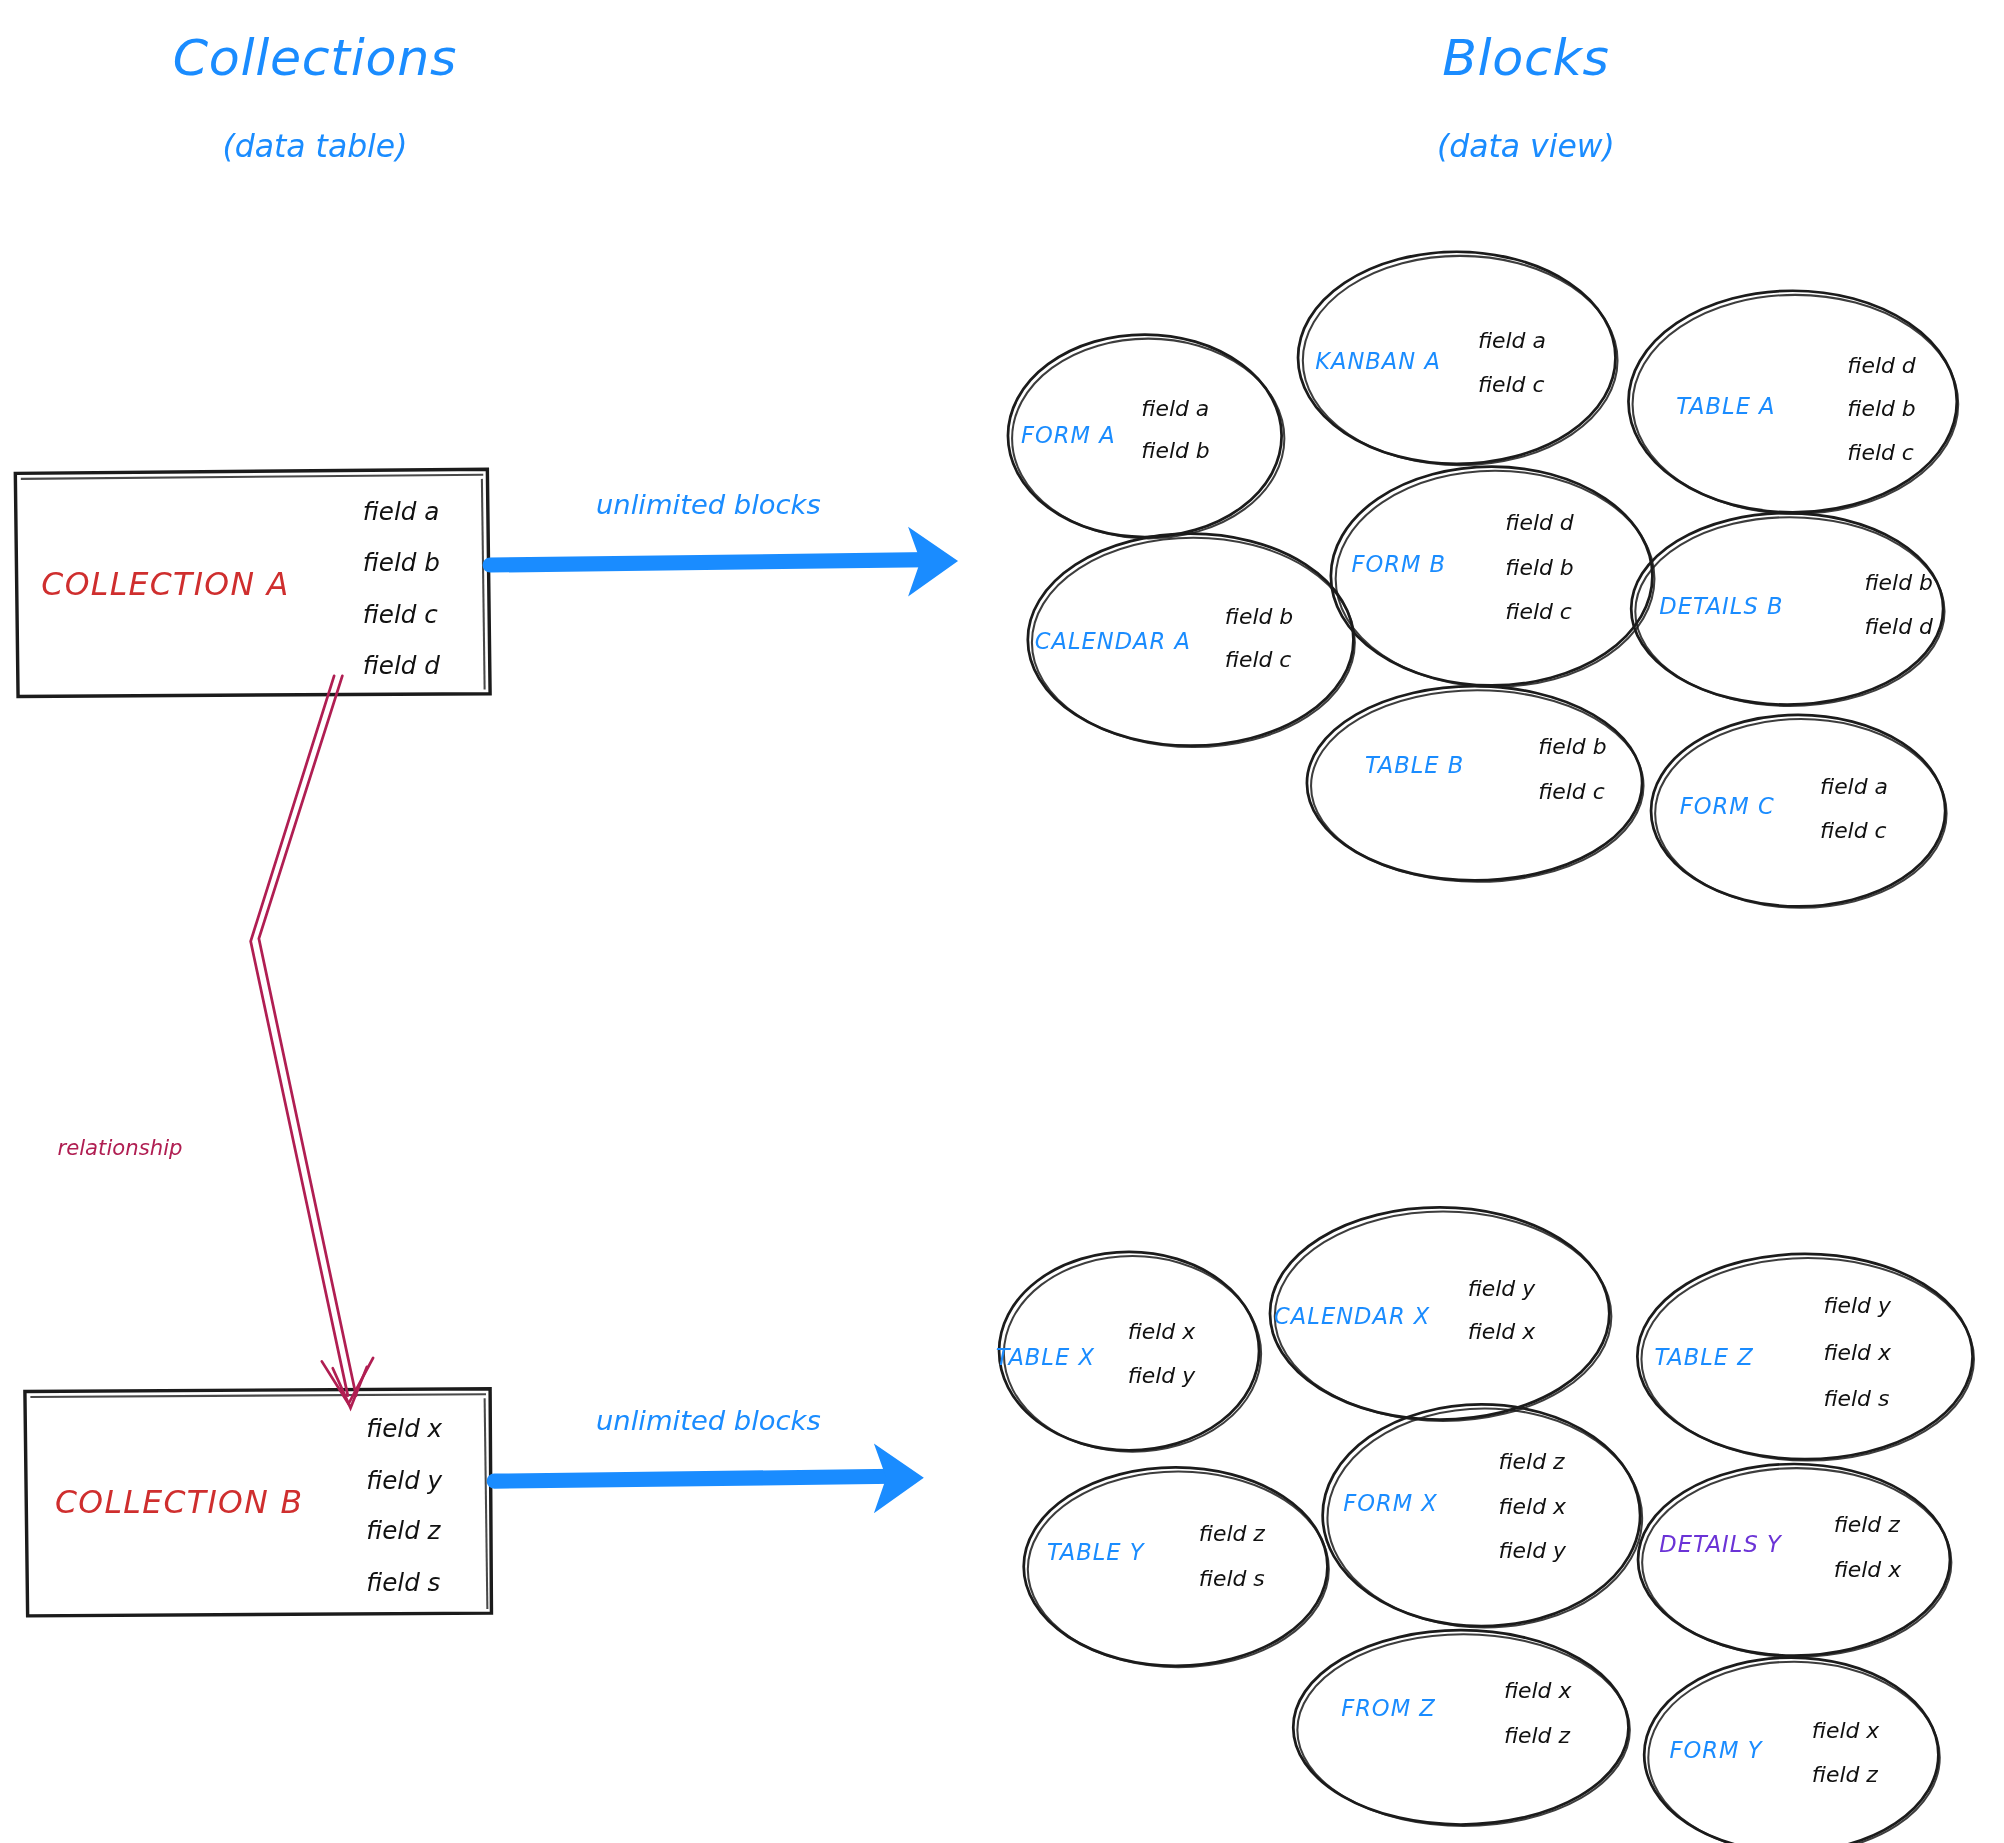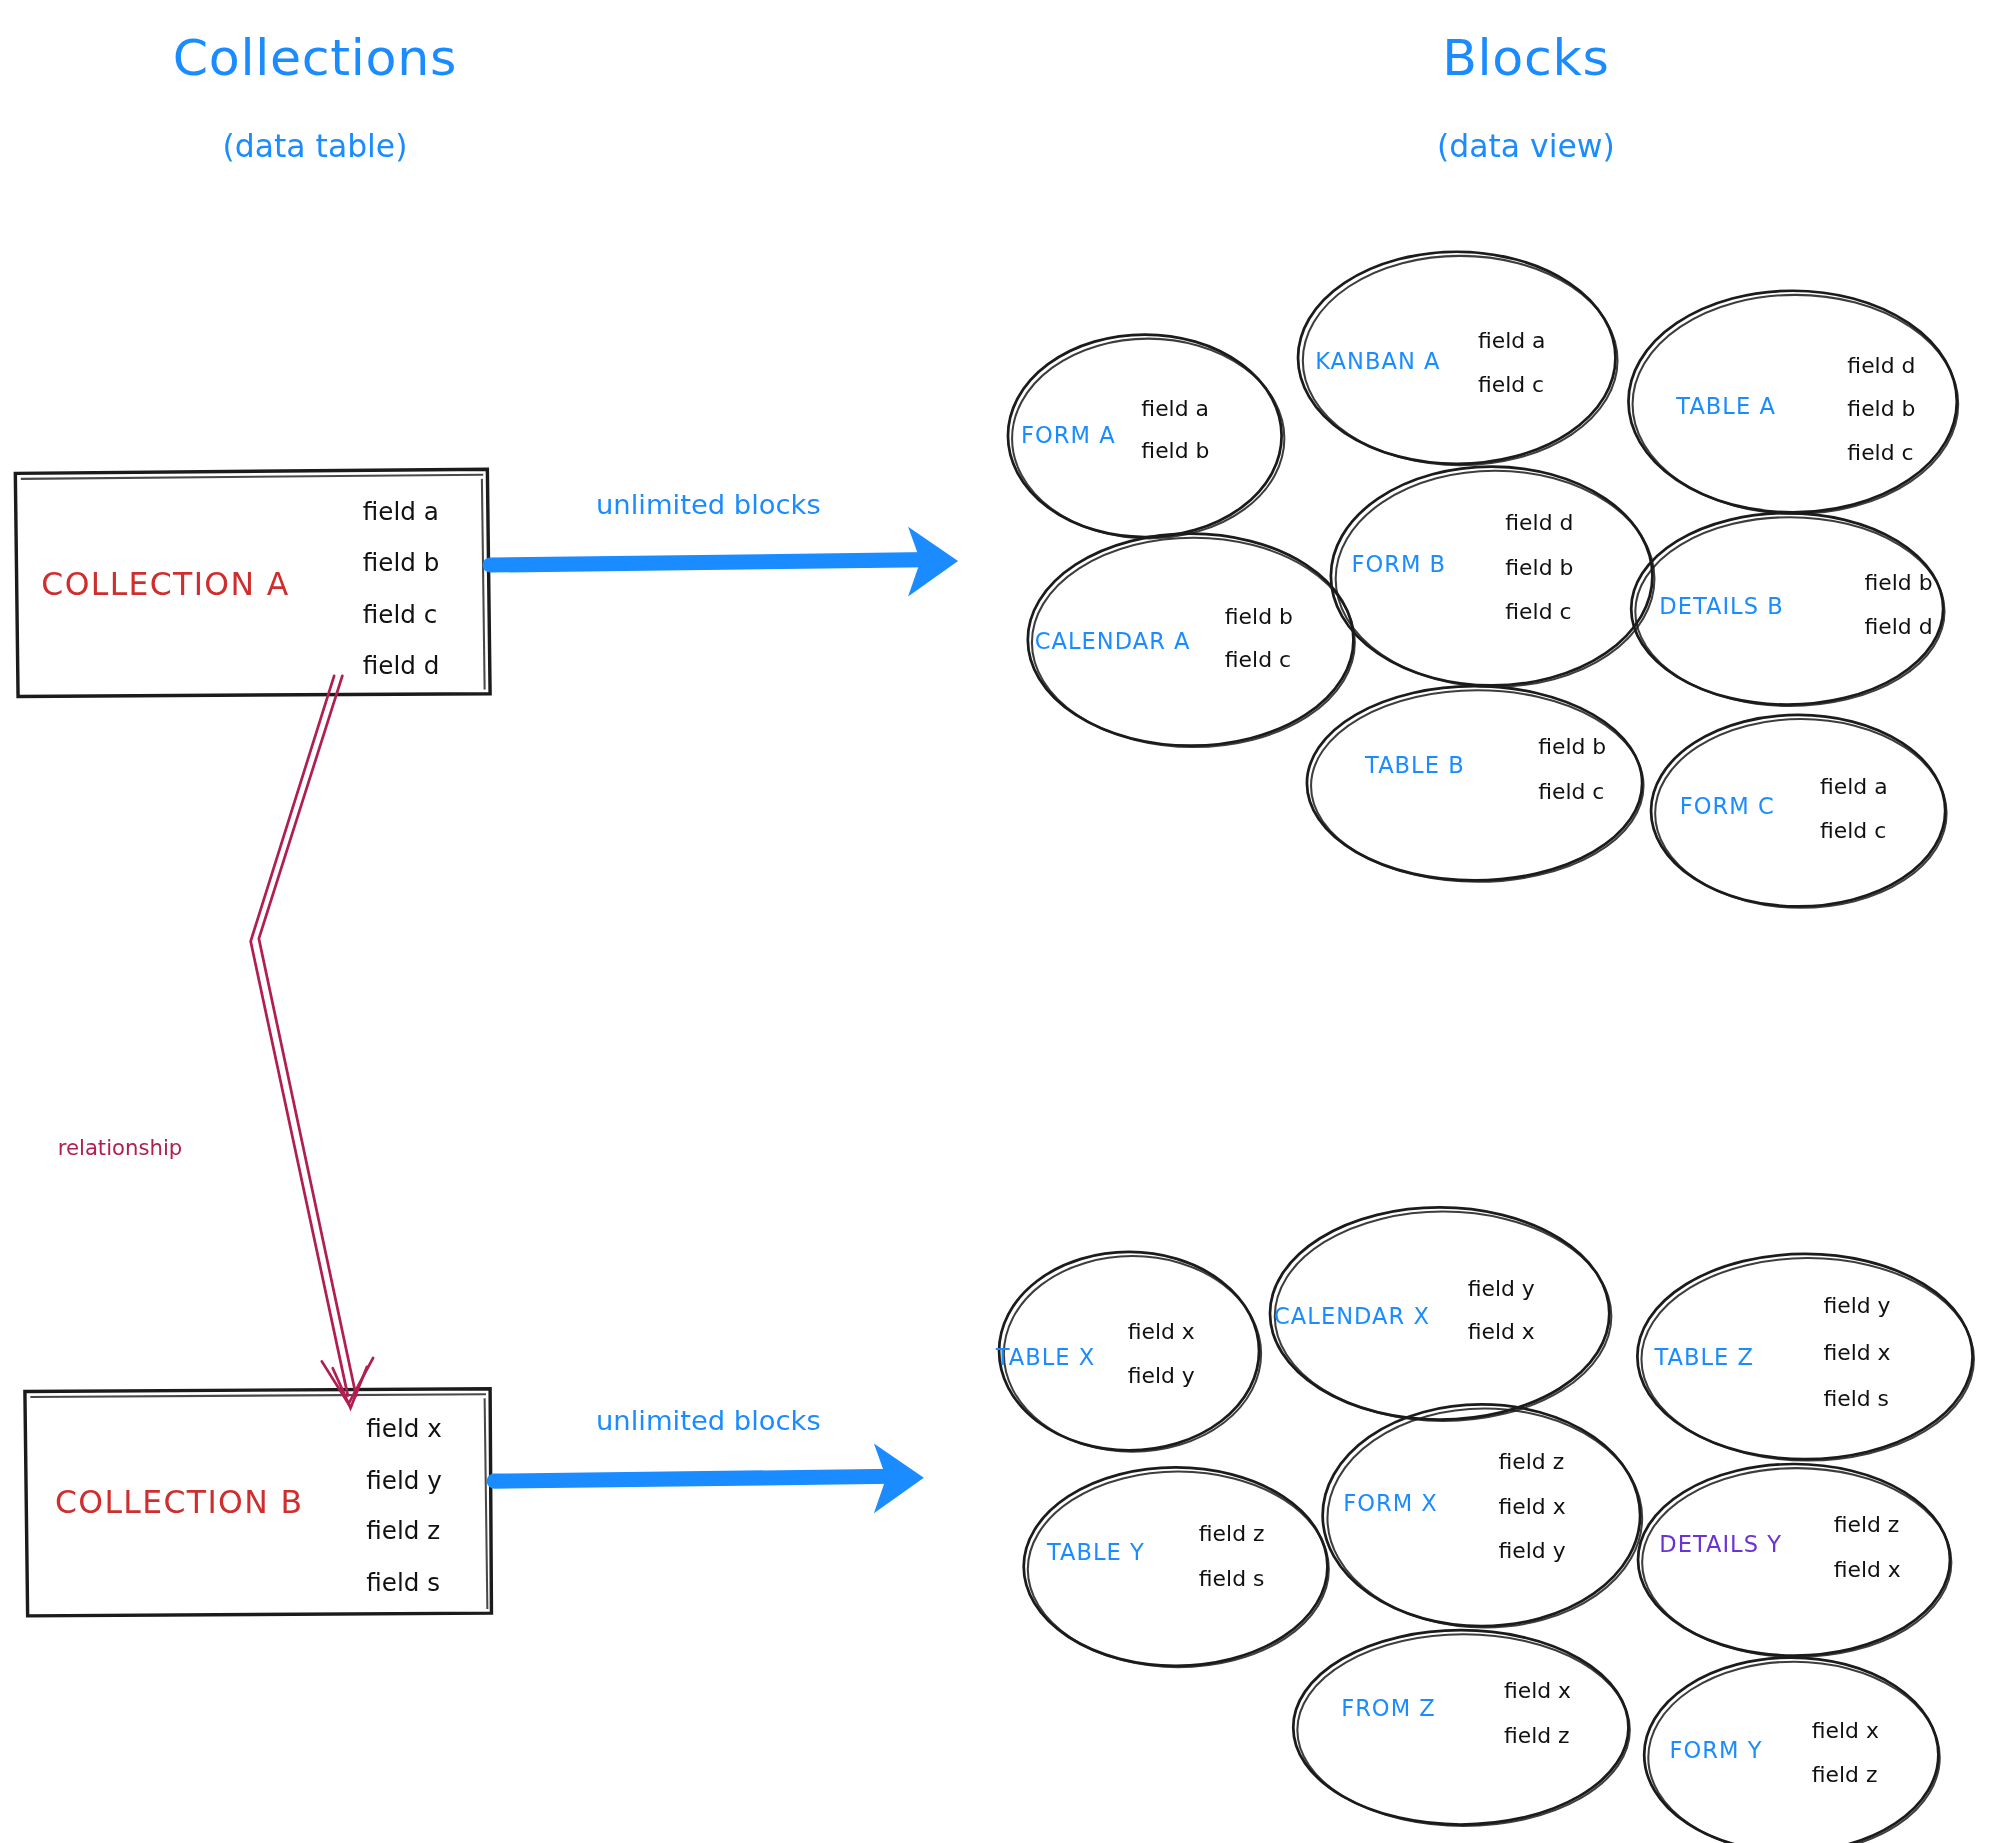--- a/index.html
+++ b/index.html
@@ -1,17 +1,17 @@
 <!DOCTYPE html>
 <html style="font-size:11px"><head>
 <meta charset="utf-8">
 <style>
   html,body{margin:0;padding:0;background:#fff;}
   body{width:2005px;height:1843px;font-family:"DejaVu Sans",sans-serif;}
-  #stage{position:relative;width:2005px;height:1843px;overflow:hidden;background:#ffffff;}
+  #stage{position:relative;width:2005px;height:1843px;overflow:hidden;background:#ffffff;font-style:italic;}
   svg#canvas{position:absolute;left:0;top:0;width:2005px;height:1843px;}
   text{font-family:"DejaVu Sans",sans-serif;}
   .heading{font-size:74px;fill:#1a8cff;font-weight:400;letter-spacing:1px;}
   .subheading{font-size:46px;fill:#1a8cff;}
   .coll-name{font-size:46px;fill:#cf2e2e;letter-spacing:2px;}
   .coll-field{font-size:36px;fill:#111;}
   .block-name{font-size:33px;fill:#1a8cff;letter-spacing:1.5px;}
   .block-name.purple{fill:#6b33d6;}
   .block-field{font-size:32px;fill:#111;}
   .arrow-label{font-size:40px;fill:#1a8cff;}

